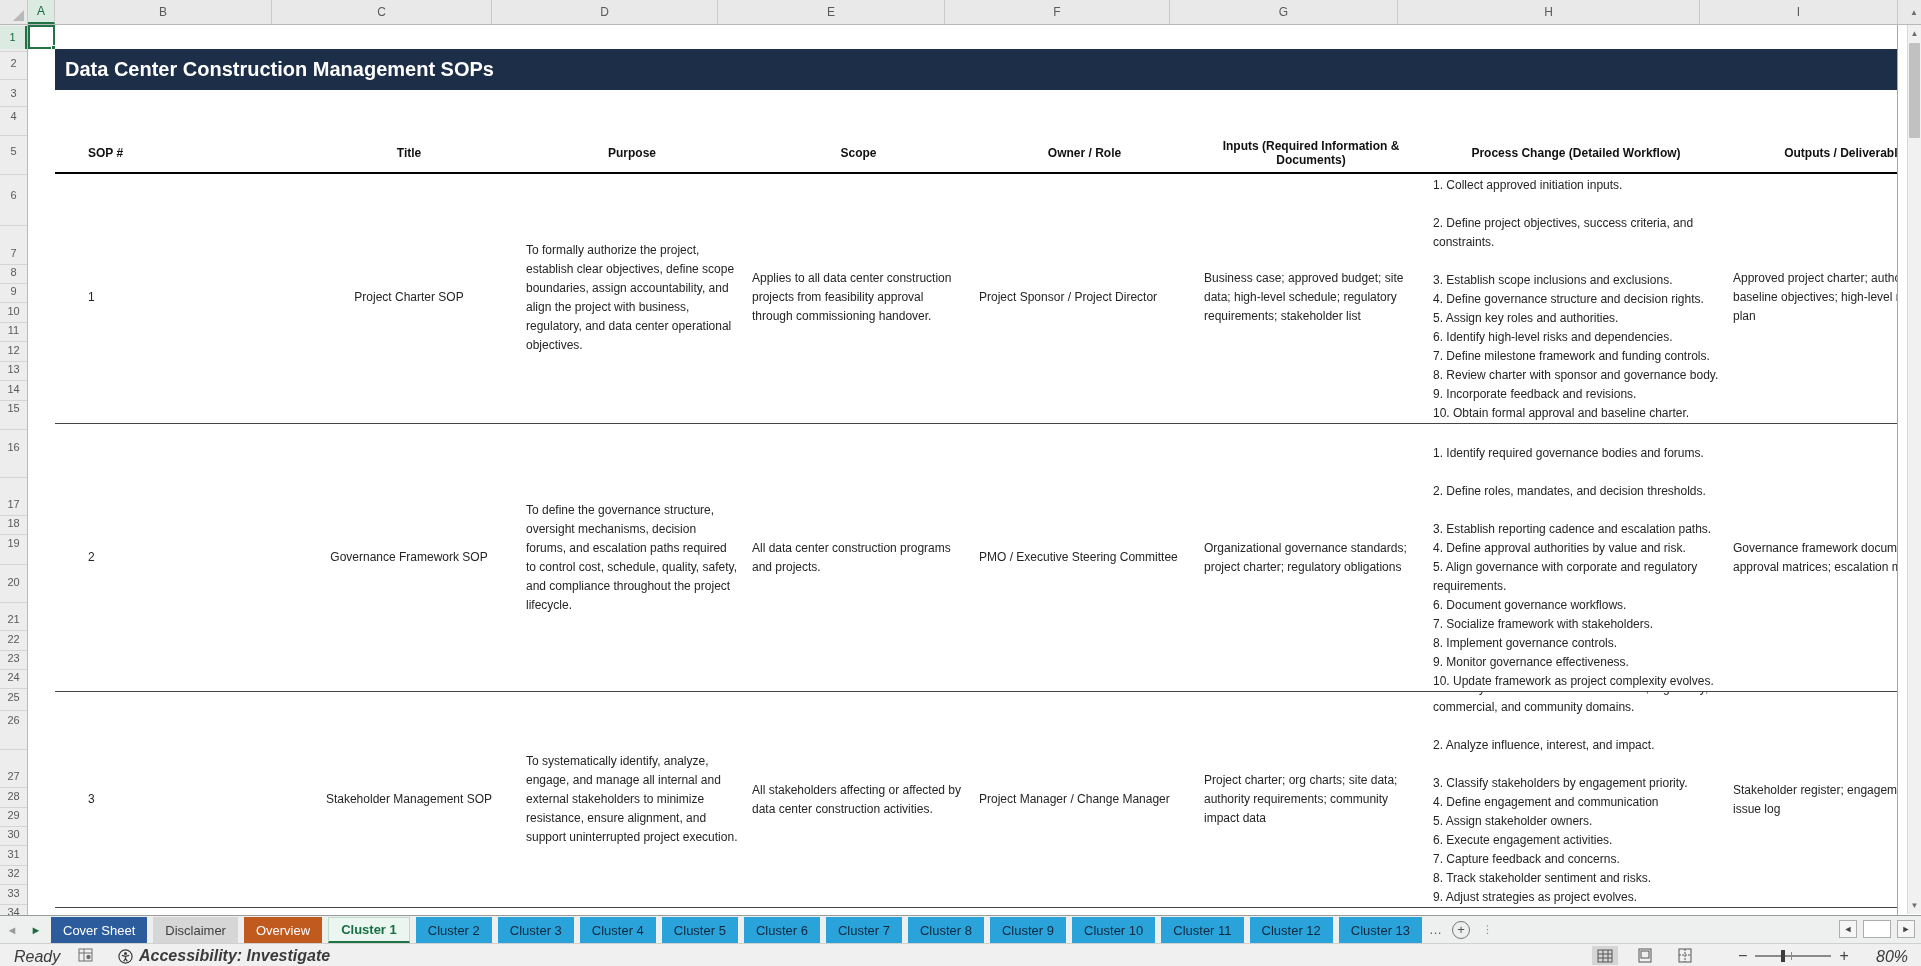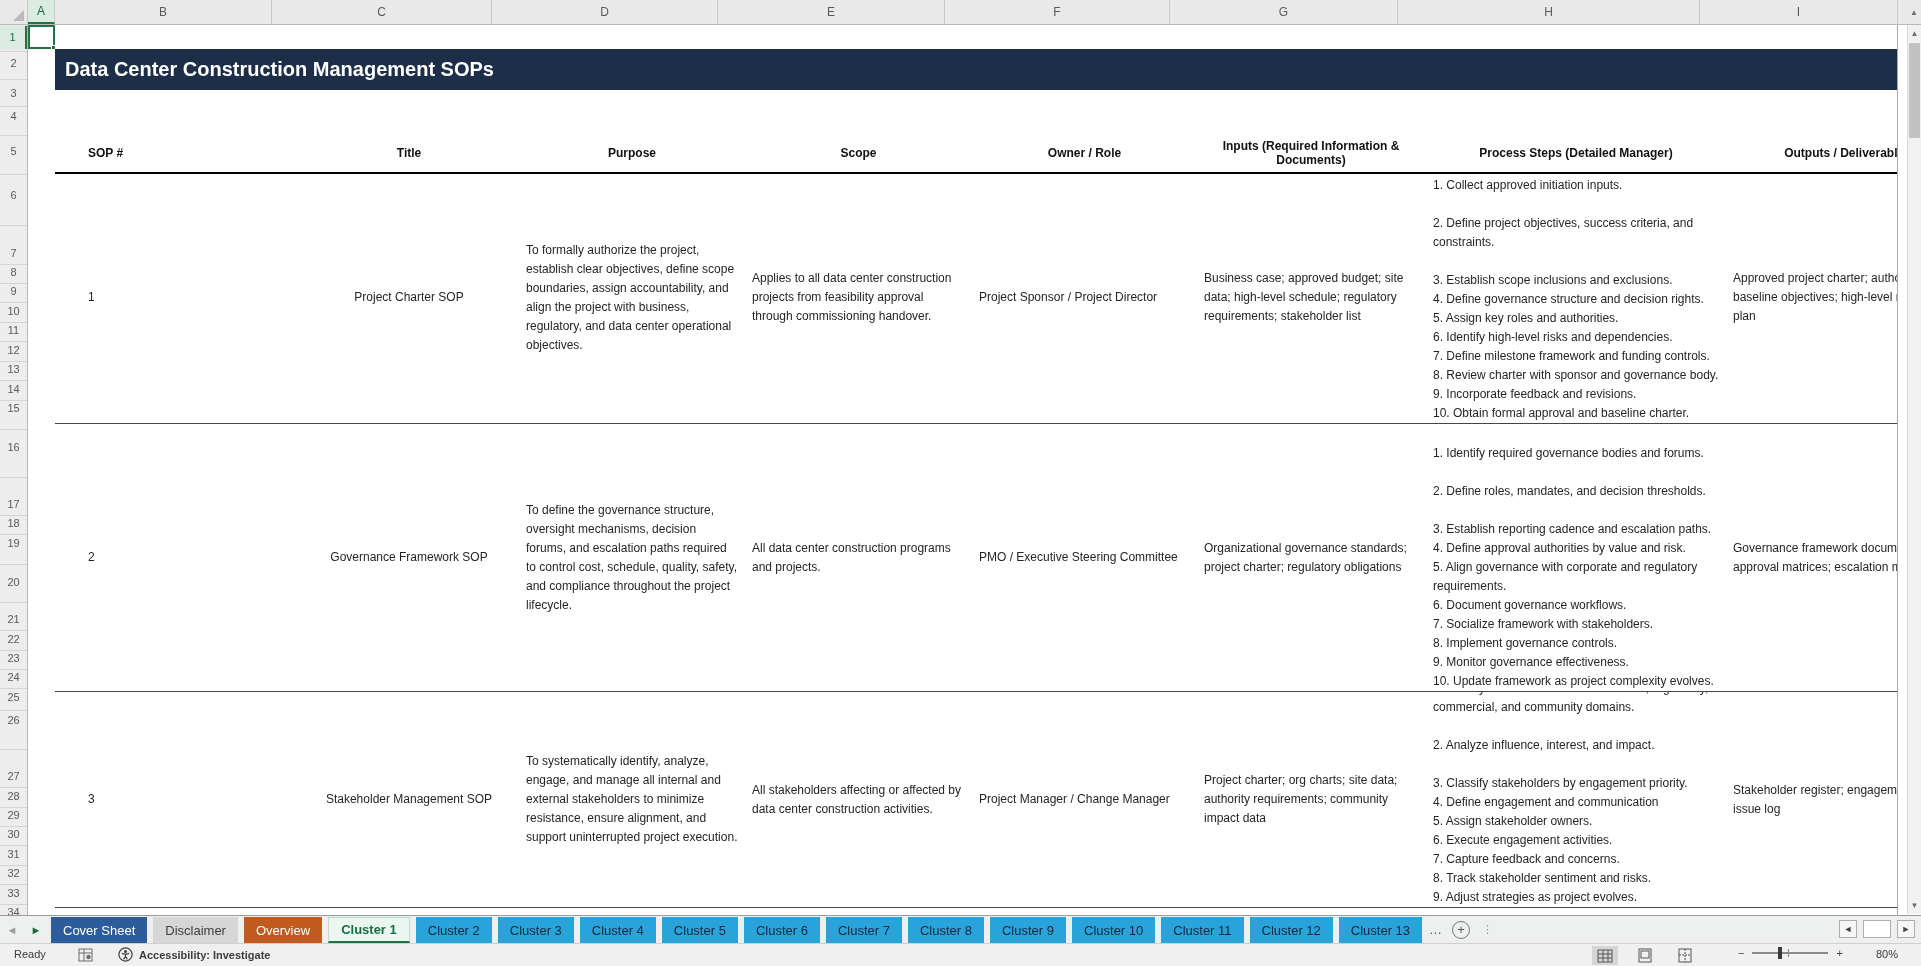--- a/index.html
+++ b/index.html
@@ -96,21 +96,21 @@
     border-radius:50%; color:#555; font-size:13px; line-height:15px; text-align:center;
     align-self:center; }
   #tabdots { margin-left:12px; color:#8a8a8a; font-size:11px; display:flex; align-items:center; letter-spacing:0; }
   #hscroll { position:absolute; right:6px; top:3px; height:20px; display:flex; align-items:center; }
   #hscroll .harr { width:18px; height:18px; border:1px solid #adadad; background:#f6f6f6;
     color:#444; font-size:9px; display:flex; align-items:center; justify-content:center; }
   #hthumb { width:28px; height:18px; background:#fff; border:1px solid #adadad; margin:0 6px 0 0; }
 
   
   #statusbar { position:absolute; left:0; top:943px; width:1921px; height:23px;
-    background:var(--chrome-bg); border-top:1px solid #d0d0d0; font-size:11px; color:#3b3b3b; }
+    background:var(--chrome-bg); border-top:1px solid #d0d0d0; font-size:16px; color:#3b3b3b;font-style:italic; }
   #status-ready { position:absolute; left:14px; top:4px; }
   #macro-icon { position:absolute; left:78px; top:4px; width:15px; height:14px; }
   #acc { position:absolute; left:118px; top:3px; display:flex; align-items:center; gap:6px;
     font-weight:bold; }
   #viewicons { position:absolute; left:1592px; top:2px; display:flex; gap:14px; }
   .vicon { width:26px; height:19px; display:flex; align-items:center; justify-content:center; }
   .vicon.sel { background:#d5d5d5; }
   #zoomctl { position:absolute; left:1738px; top:3px; display:flex; align-items:center; gap:8px; color:#444; }
   #zoomtrack { position:relative; width:76px; height:2px; background:#8a8a8a; }
   #zoomtick { position:absolute; left:36px; top:-3px; width:1px; height:8px; background:#8a8a8a; }
@@ -218,21 +218,21 @@
       <span>Data Center Construction Management SOPs</span>
     </div>
 
     <div id="headerrow">
       <div class="hcell left col-sop">SOP #</div>
       <div class="hcell col-title">Title</div>
       <div class="hcell col-purpose">Purpose</div>
       <div class="hcell col-scope">Scope</div>
       <div class="hcell col-owner">Owner / Role</div>
       <div class="hcell col-inputs">Inputs (Required Information &amp; Documents)</div>
-      <div class="hcell col-steps">Process Steps (Detailed Manager)</div>
+      <div class="hcell col-steps">Process Change (Detailed Workflow)</div>
       <div class="hcell col-outputs">Outputs / Deliverables</div>
     </div>
 
     <div class="soprow" style="top:147px;height:252px;">
       <div class="cell col-sop">
           <div class="txt">1</div>
         </div>
       <div class="cell center col-title">
           <div class="txt">Project Charter SOP</div>
         </div>

